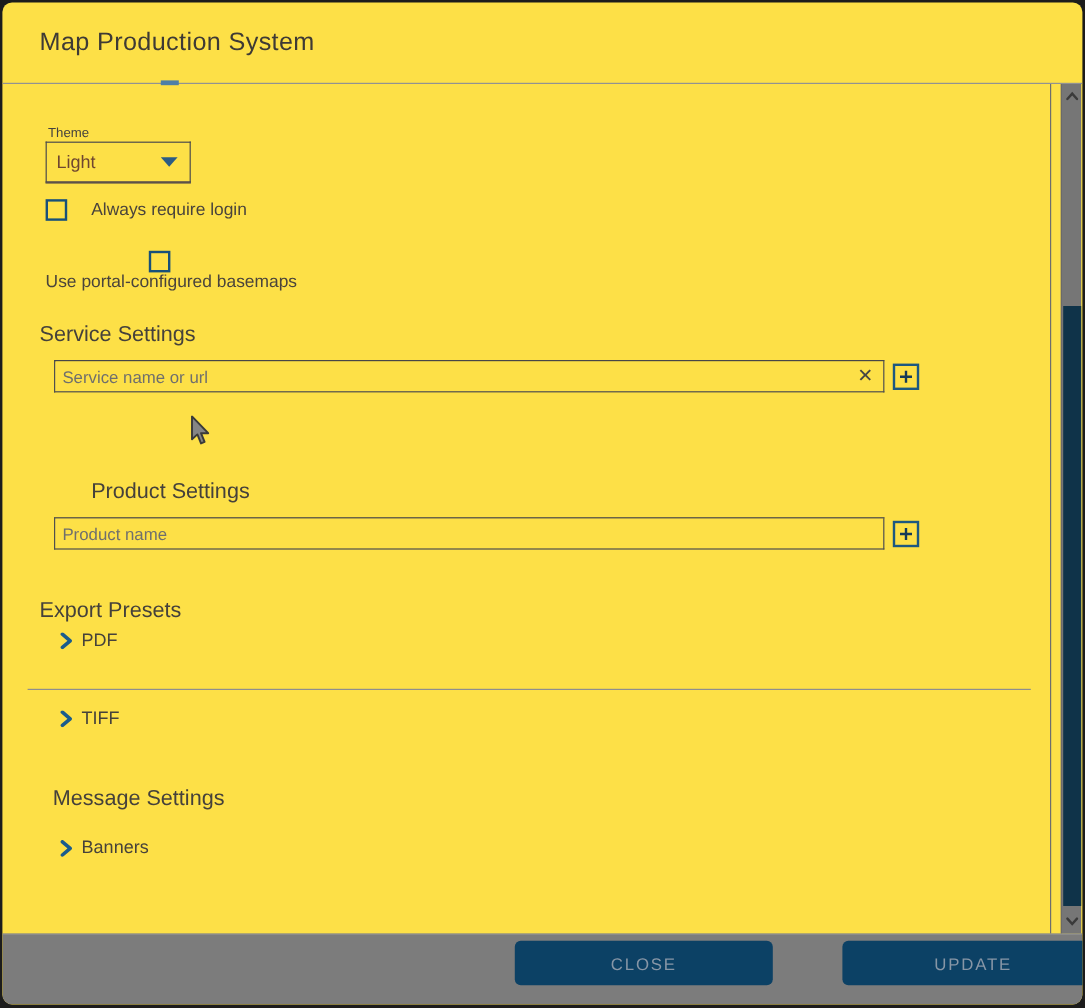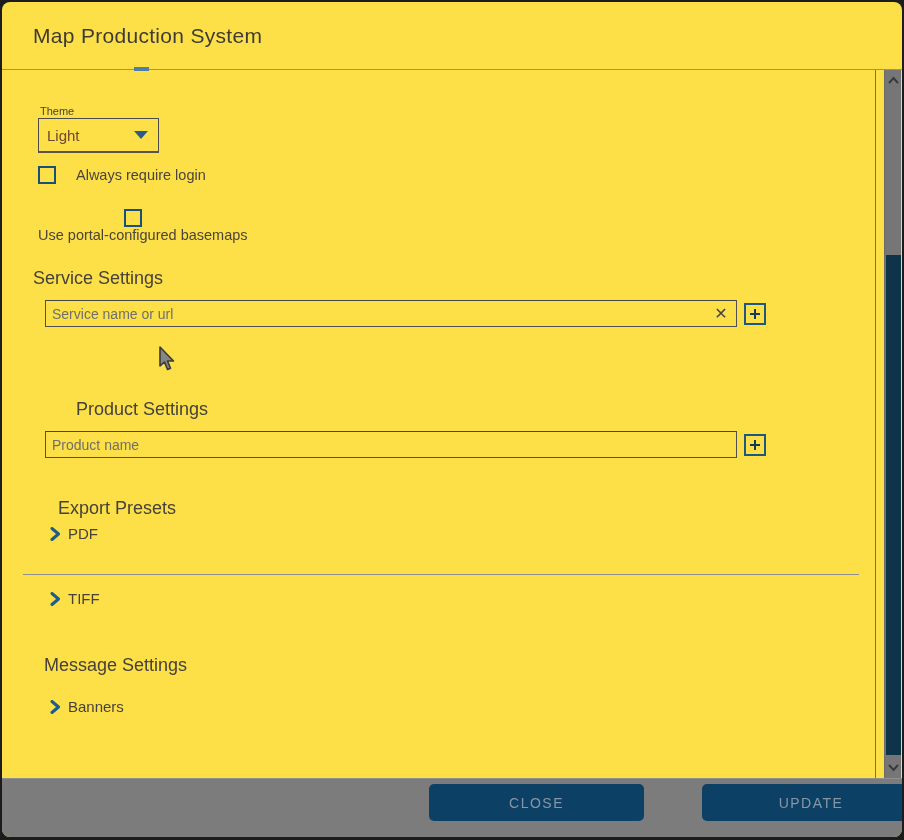--- a/index.html
+++ b/index.html
@@ -54,21 +54,21 @@
 
   
   .ftr { position: absolute; left: 0; bottom: 0; width: 100%; height: 59px; border-top: 1px solid #8f8f8f; background: #7c7c7c; }
   .btn { position: absolute; top: 5px; height: 37px; border: none; border-radius: 5px; background: #0c4165; color: #8796a6; font-size: 14px; letter-spacing: 1.5px; font-family: "Liberation Sans", sans-serif; cursor: pointer; }
   .btn.close { left: 427px; width: 215px; }
   .btn.update { left: 662px; width: 218px; margin-left: 38px; }
 
   
   #h-service { left: 31px; top: 266px; }
   #h-product { left: 31px; top: 397px; margin-left: 43px; }
-  #h-export  { left: 31px; top: 496px; margin-left: 25px; }
+  #h-export  { left: 31px; top: 496px; }
   #h-message { left: 31px; top: 653px; margin-left: 11px; }
 </style>
 </head>
 <body>
 
 <div id="stage">
   <div id="dialog">
 
     <div class="hdr">
       <div class="hdr-title">Map Production System</div>

